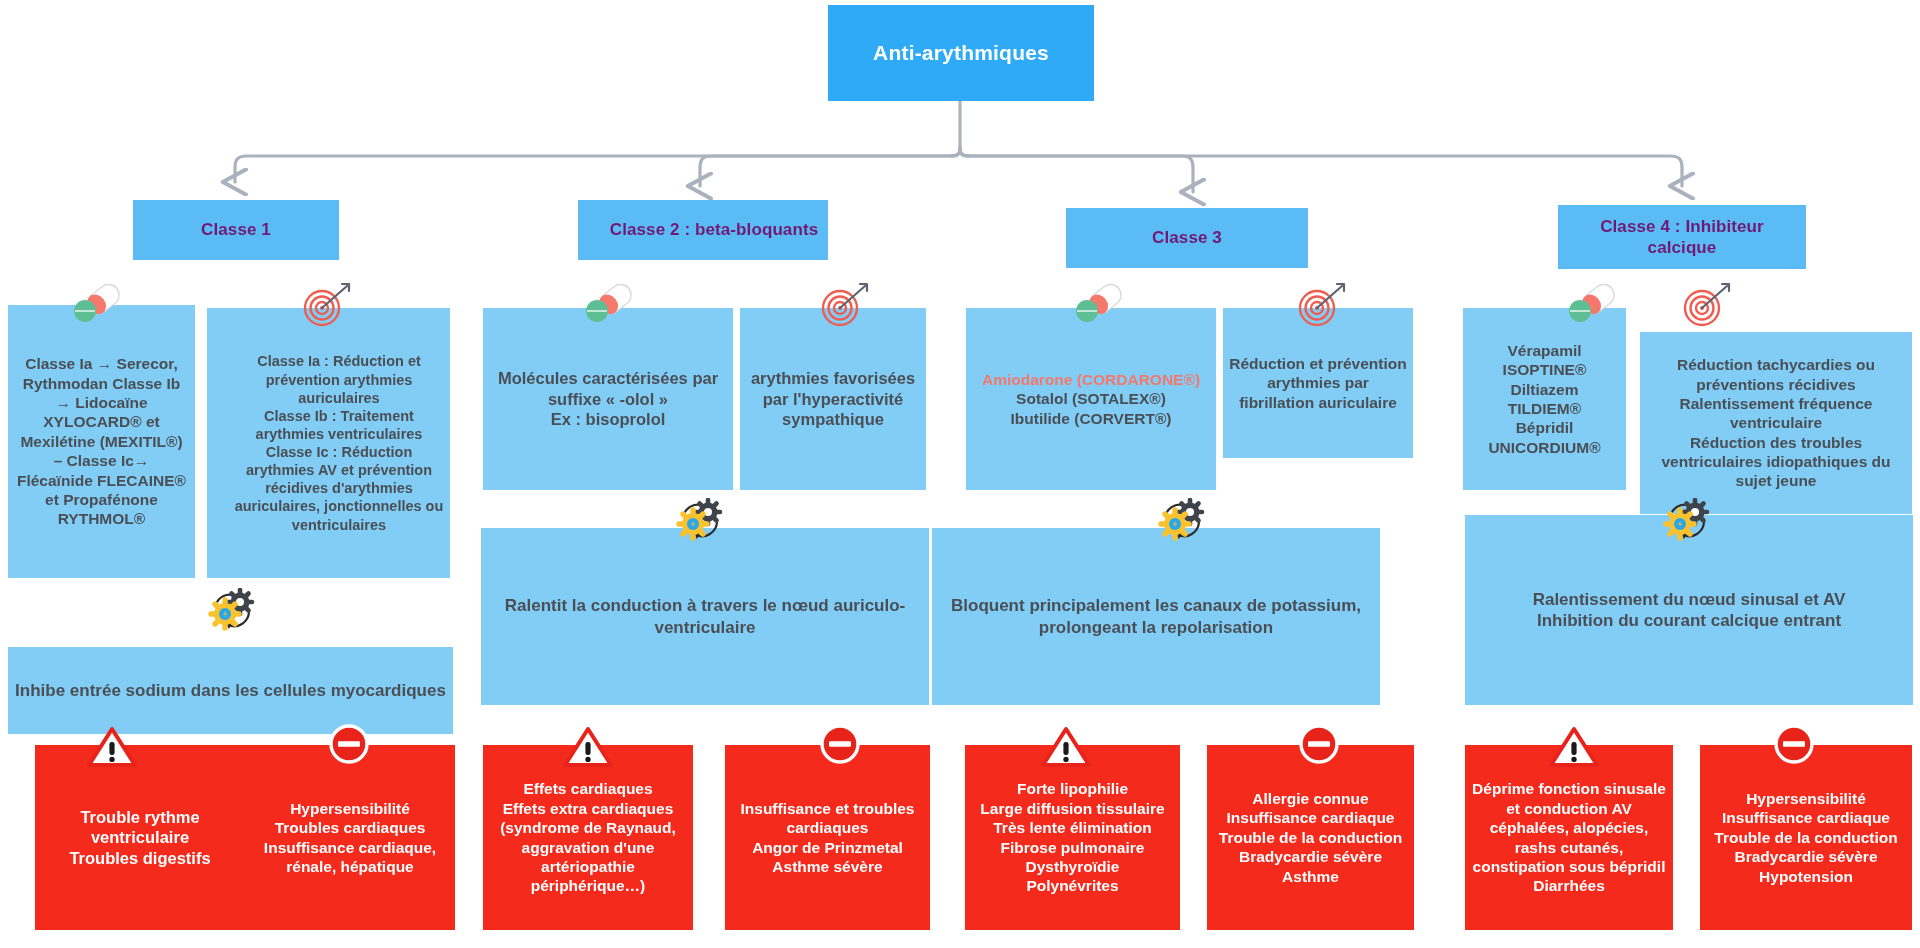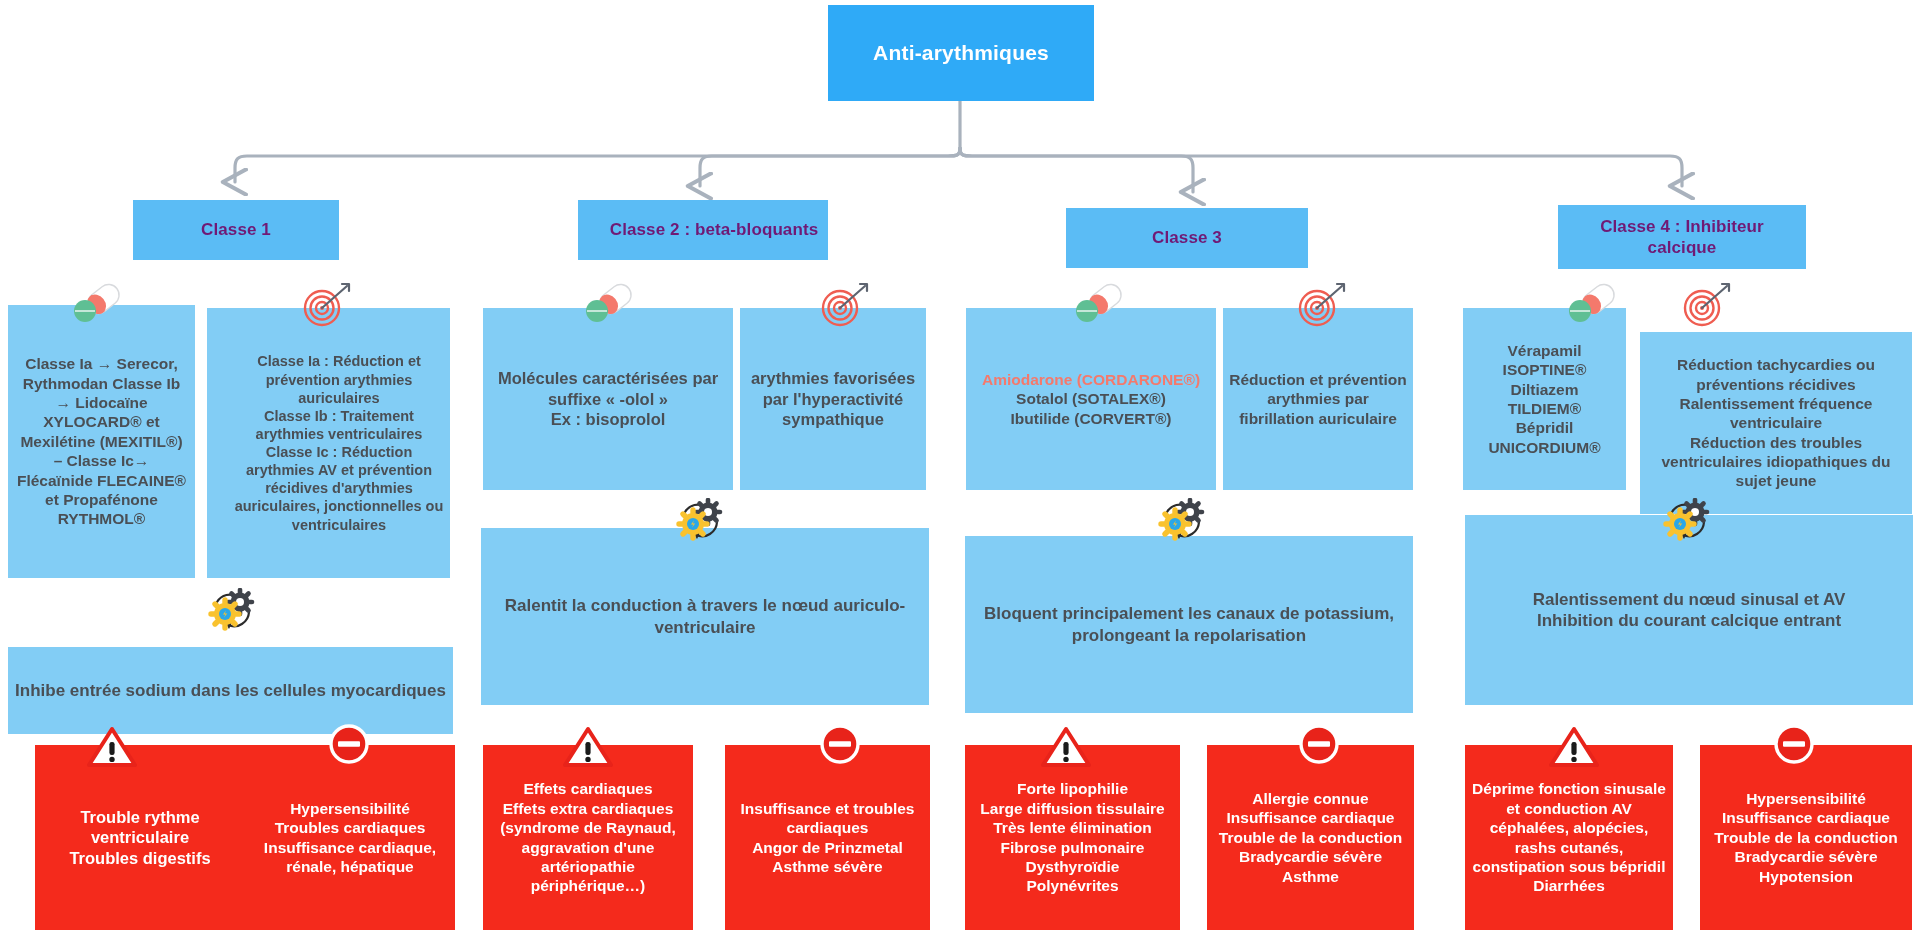--- a/index.html
+++ b/index.html
@@ -347,21 +347,21 @@
       <g fill="none" stroke="#EF5D51" stroke-width="2.4">
         <circle cx="22" cy="26" r="17"></circle>
         <circle cx="22" cy="26" r="11.5"></circle>
         <circle cx="22" cy="26" r="6"></circle>
       </g>
       <circle cx="22" cy="26" r="2" fill="#EF5D51"></circle>
       <path d="M22,26 L47,4" stroke="#5d6470" stroke-width="2.2" stroke-linecap="round"></path>
       <path d="M42,2 L49,2 L49,9" fill="none" stroke="#5d6470" stroke-width="2.2" stroke-linecap="round" stroke-linejoin="round"></path>
     </svg>
   </div>
-  <div class="box info-box small" style="left:1223px; top:308px; width:190px; height:182px;">
+  <div class="box info-box small" style="left:1223px; top:308px; width:190px; height:150px;">
     <div class="box-inner" style="white-space: pre-line;">Réduction et prévention arythmies par
 fibrillation auriculaire</div>
   </div>
 
   <div class="icon" style="left:1155px; top:498px;">
     <svg width="58" height="46" viewBox="0 0 58 46">
       <path d="M12,14 a15,15 0 0 1 21,-5" fill="none" stroke="#2b2b2b" stroke-width="2.2" stroke-linecap="round"></path>
       <path d="M33,5 l3,5 l-6,1 z" fill="#2b2b2b"></path>
       <path d="M44,24 a15,15 0 0 1 -21,13" fill="none" stroke="#2b2b2b" stroke-width="2.2" stroke-linecap="round"></path>
       <path d="M24,41 l-3,-5 l6,-1 z" fill="#2b2b2b"></path>
@@ -389,21 +389,21 @@
           <path d="M-10,-10 l2,2"></path>
             <path d="M10,10 l-2,-2"></path>
           <path d="M-10,10 l2,-2"></path>
             <path d="M10,-10 l-2,2"></path>
         </g>
         <circle r="6" fill="#2AA7E8"></circle>
         <path d="M1,-3.4 L-2,0.4 L0.4,0.4 L-1,3.6 L2.2,-0.4 L-0.2,-0.4 z" fill="#F9C22E"></path>
       </g>
     </svg>
   </div>
-  <div class="box mech-box" style="left:965px; top:528px; width:448px; height:177px;margin-top:8px;">
+  <div class="box mech-box" style="left:932px; top:528px; width:448px; height:177px;">
     <div class="box-inner">Bloquent principalement les canaux de potassium, prolongeant la repolarisation</div>
   </div>
 
   <div class="icon" style="left:1040px; top:725px;">
     <svg width="52" height="44" viewBox="0 0 52 44">
       <path d="M26,4 L49,40 L3,40 Z" fill="#ffffff" stroke="#E8231A" stroke-width="4" stroke-linejoin="round"></path>
       <rect x="23.4" y="17" width="5.2" height="13" rx="2.3" fill="#1b1b1b"></rect>
       <circle cx="26" cy="34.4" r="2.7" fill="#1b1b1b"></circle>
     </svg>
   </div>

